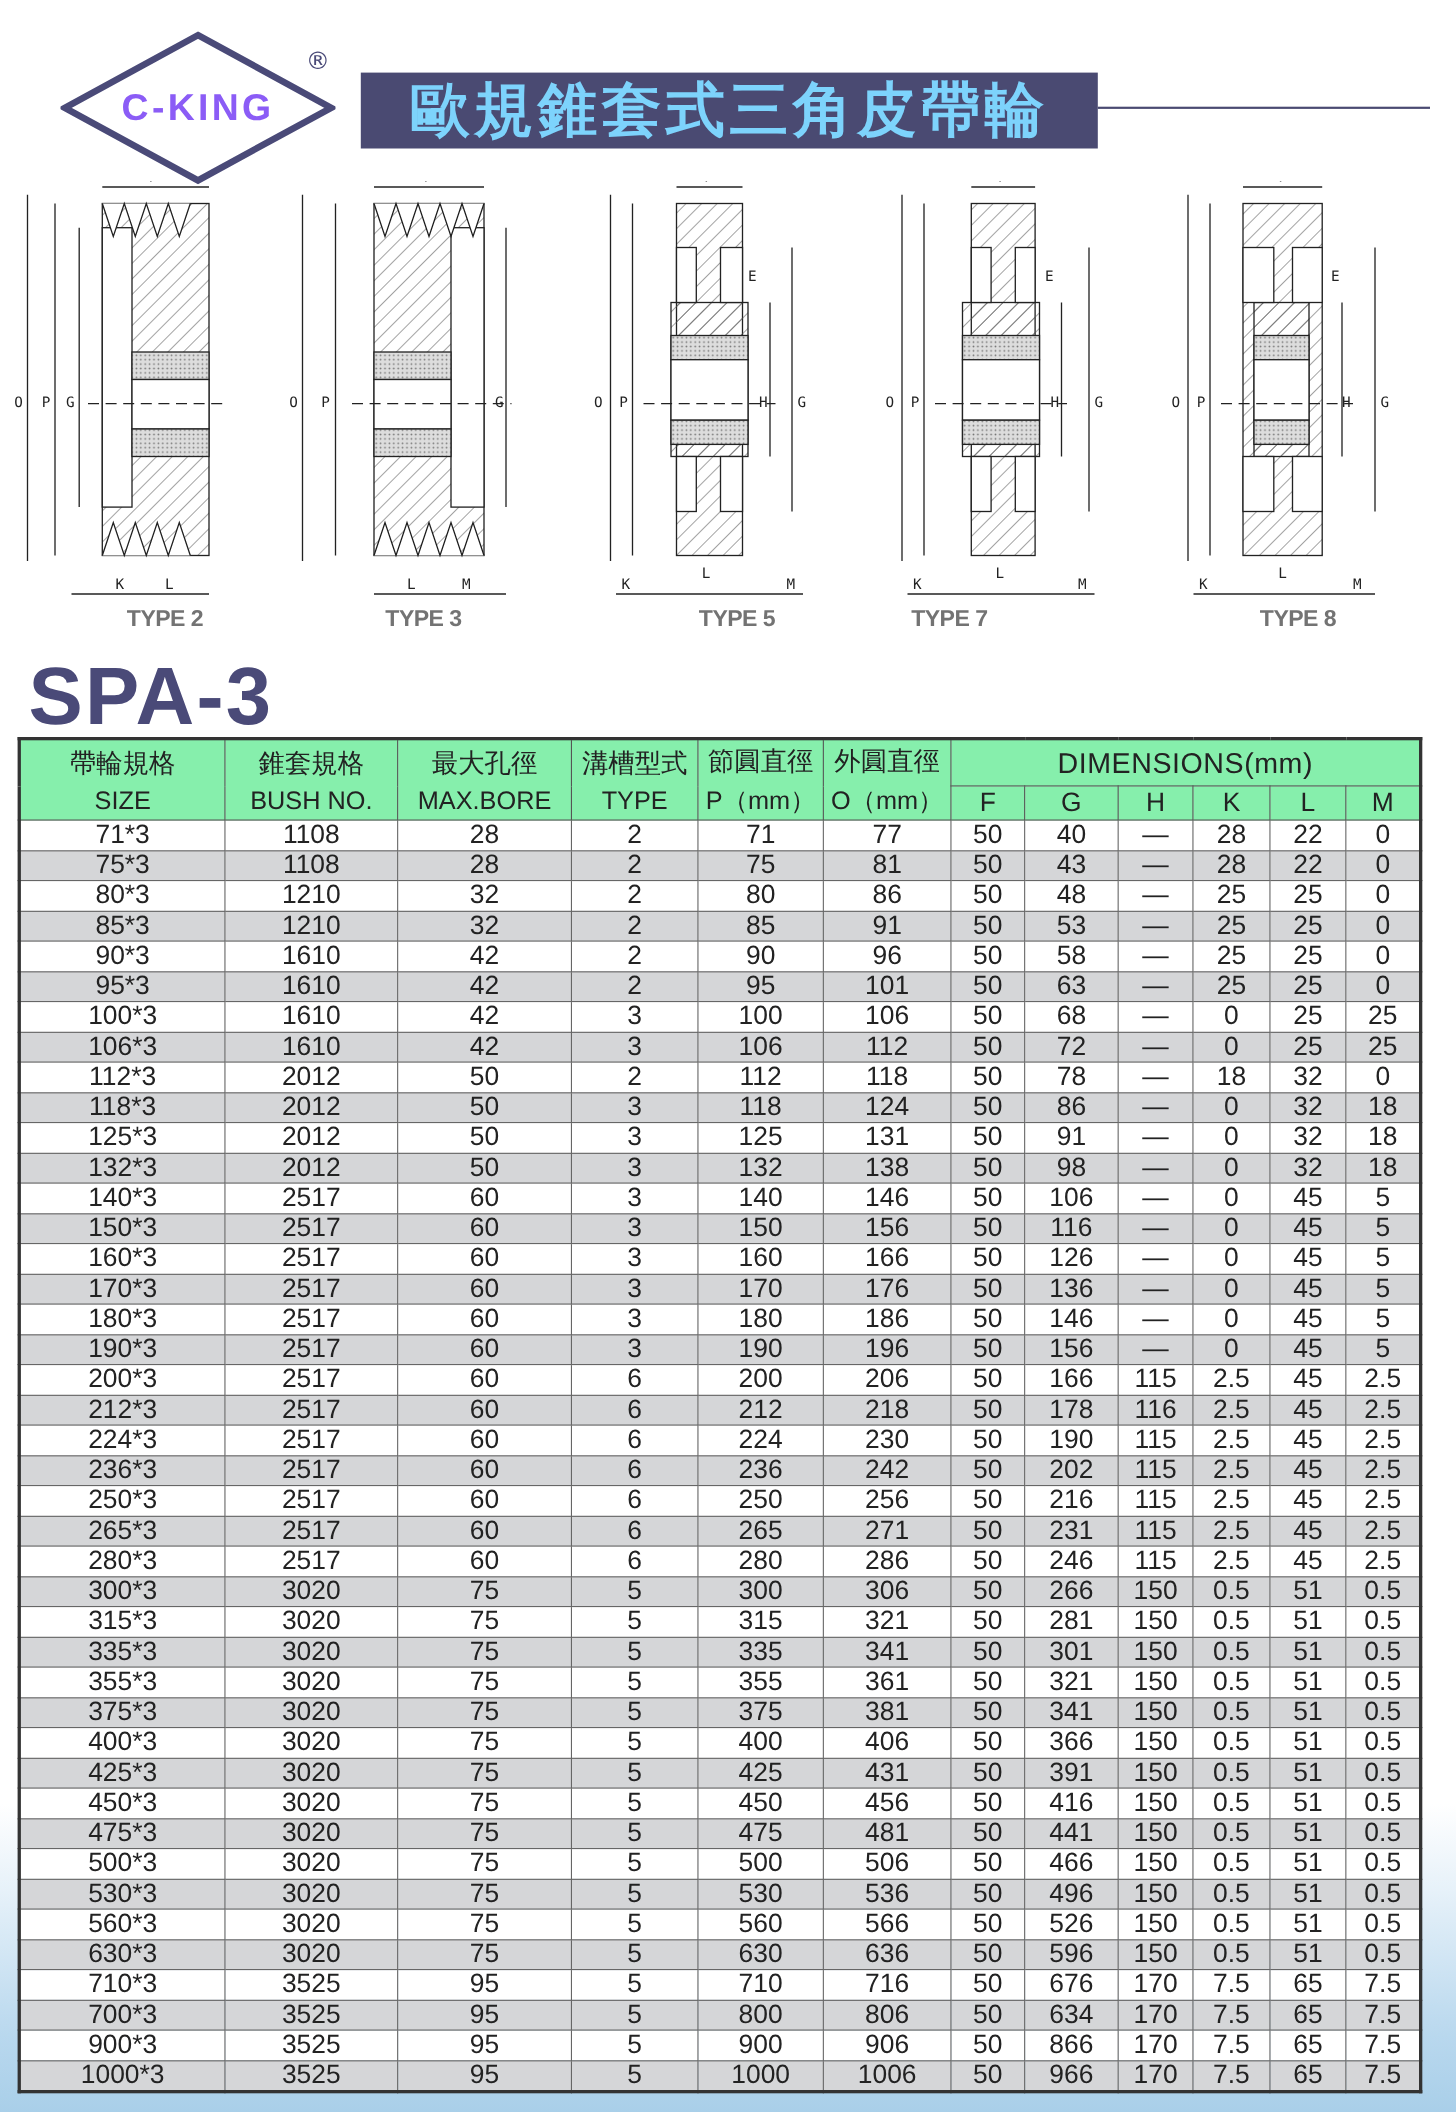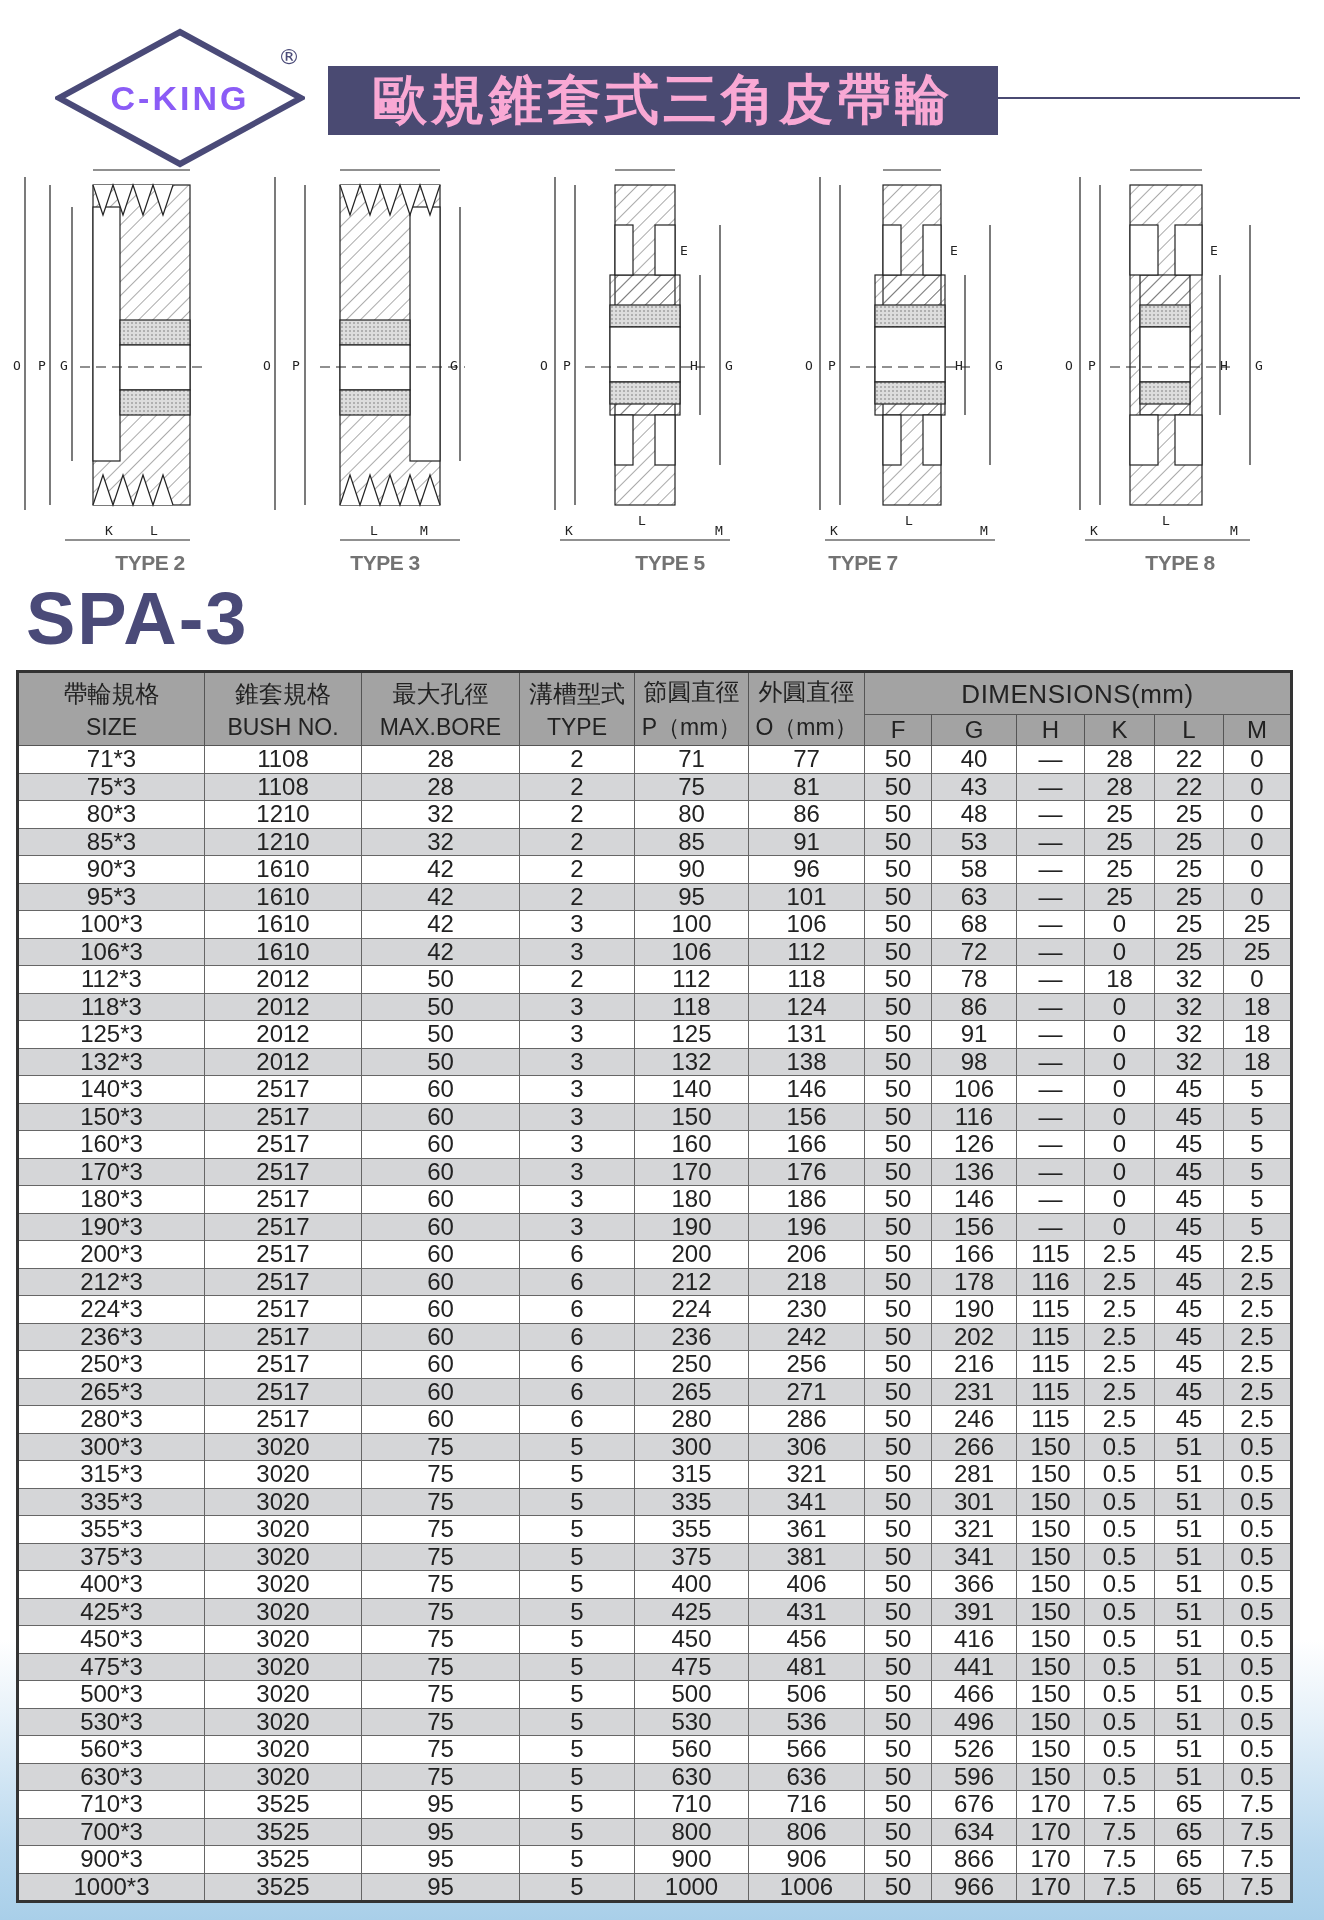--- a/index.html
+++ b/index.html
@@ -13,43 +13,43 @@
   #logo { left: 55px; top: 28px; width: 250px; height: 140px; }
   #logo-text {
     position: absolute; left: 0; top: 0; width: 250px; height: 140px;
     display: flex; align-items: center; justify-content: center;
     font: bold 34px "Liberation Sans", sans-serif; color: #8b5cf6; letter-spacing: 3px;
   }
   #reg { left: 278px; top: 44px; font: 22px "DejaVu Sans", sans-serif; color: #4a4a78; }
   
   #banner {
     left: 328px; top: 66px; width: 670px; height: 69px; background: #4a4a72;
-    color: #f9a8d4; display: flex; align-items: center; justify-content: center;
+    color: #7dd3fc; display: flex; align-items: center; justify-content: center;
     font: bold 54px "DejaVu Sans", sans-serif; letter-spacing: 4px;
   }
   #banner-line { left: 998px; top: 97px; width: 302px; height: 2px; background: #4a4a72; }
   
   .drawing { top: 165px; height: 380px; }
   .type-label {
     top: 551px; width: 160px; text-align: center;
     font: bold 21px "Liberation Sans", sans-serif; color: #737373; letter-spacing: -0.5px;
   }
   
   #series-title {
-    left: 26px; top: 576px; font: bold 74px "Liberation Sans", sans-serif; color: #4a4a78; letter-spacing: 2px;
+    left: 26px; top: 590px; font: bold 74px "Liberation Sans", sans-serif; color: #4a4a78; letter-spacing: 2px;
   }
   
   #spec-table {
     position: absolute; left: 16px; top: 670px; width: 1274px;
     border-collapse: collapse; table-layout: fixed;
     border: 3px solid #333;
     font-family: "Liberation Sans", sans-serif;
   }
   #spec-table th {
-    background: #a3a3a3; color: #222; font-weight: normal; border: 1px solid #555;
+    background: #86efac; color: #222; font-weight: normal; border: 1px solid #555;
     padding: 0; text-align: center; line-height: 1;
   }
   #spec-table th.main { height: 72px; }
   #spec-table th .zh { display: block; font: 24px "DejaVu Sans", sans-serif; margin-bottom: 4px; }
   #spec-table th .en { display: block; font: 23px "Liberation Sans", sans-serif; text-align: center; }
   #spec-table th.dimgroup { height: 41px; font-size: 26px; letter-spacing: 0.5px; }
   #spec-table th.dim { height: 30px; font-size: 24px; }
   #spec-table td {
     height: 26.5px; border: 1px solid #666; text-align: center; padding: 0;
     font-size: 24px; color: #222; line-height: 26px;

